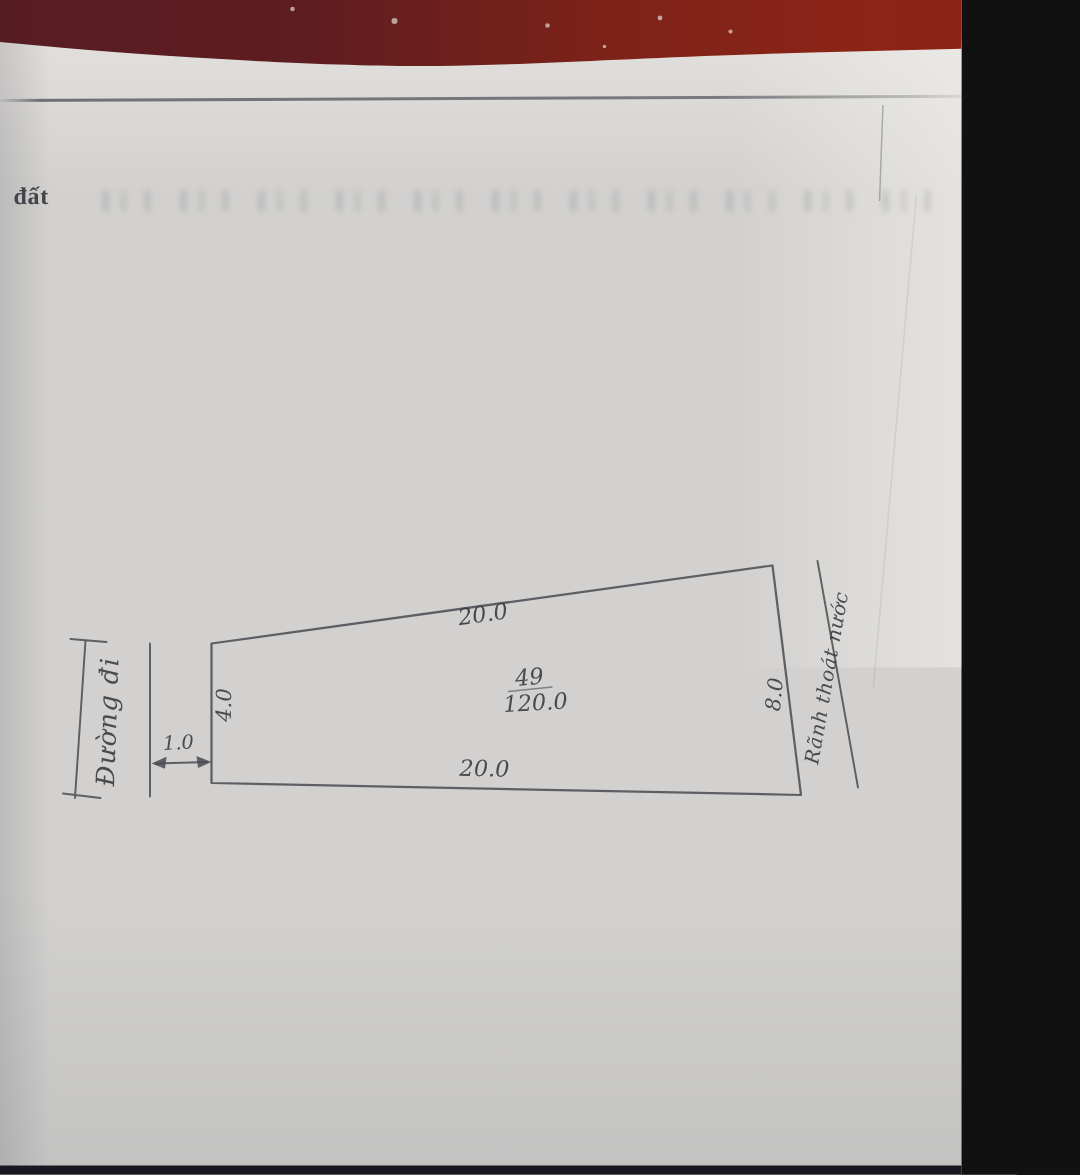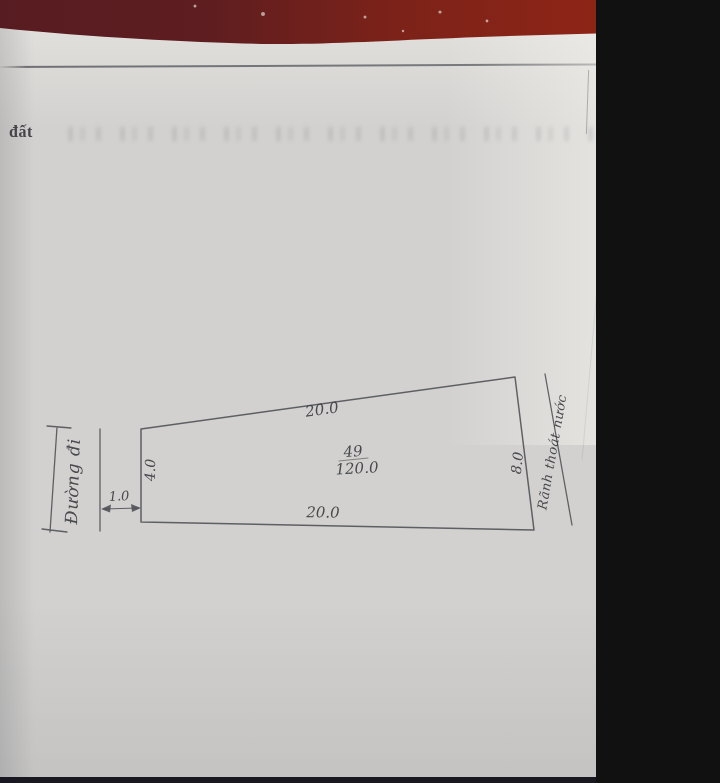--- a/index.html
+++ b/index.html
@@ -1,17 +1,17 @@
 <!DOCTYPE html>
 <html><head>
 <meta charset="utf-8">
 <style>
   html,body{margin:0;padding:0;background:#111;}
   .canvas{
-    position:relative; width:596px; height:783px; overflow:hidden;
+    position:relative; width:641px; height:783px; overflow:hidden;
     background:#d2d1cf;
     font-family:"DejaVu Serif", serif;
   }
   
   .shade-top{position:absolute;left:0;top:28px;width:720px;height:100px;
     background:linear-gradient(180deg, rgba(238,235,231,0.55), rgba(238,235,231,0));pointer-events:none;}
   .shade-right{position:absolute;right:0;top:25px;width:150px;height:420px;
     background:linear-gradient(90deg, rgba(243,241,237,0), rgba(243,241,237,0.55));pointer-events:none;}
   .shade-bottom{position:absolute;left:0;bottom:6px;width:720px;height:180px;
     background:linear-gradient(0deg, rgba(140,140,144,0.20), rgba(140,140,144,0));pointer-events:none;}

